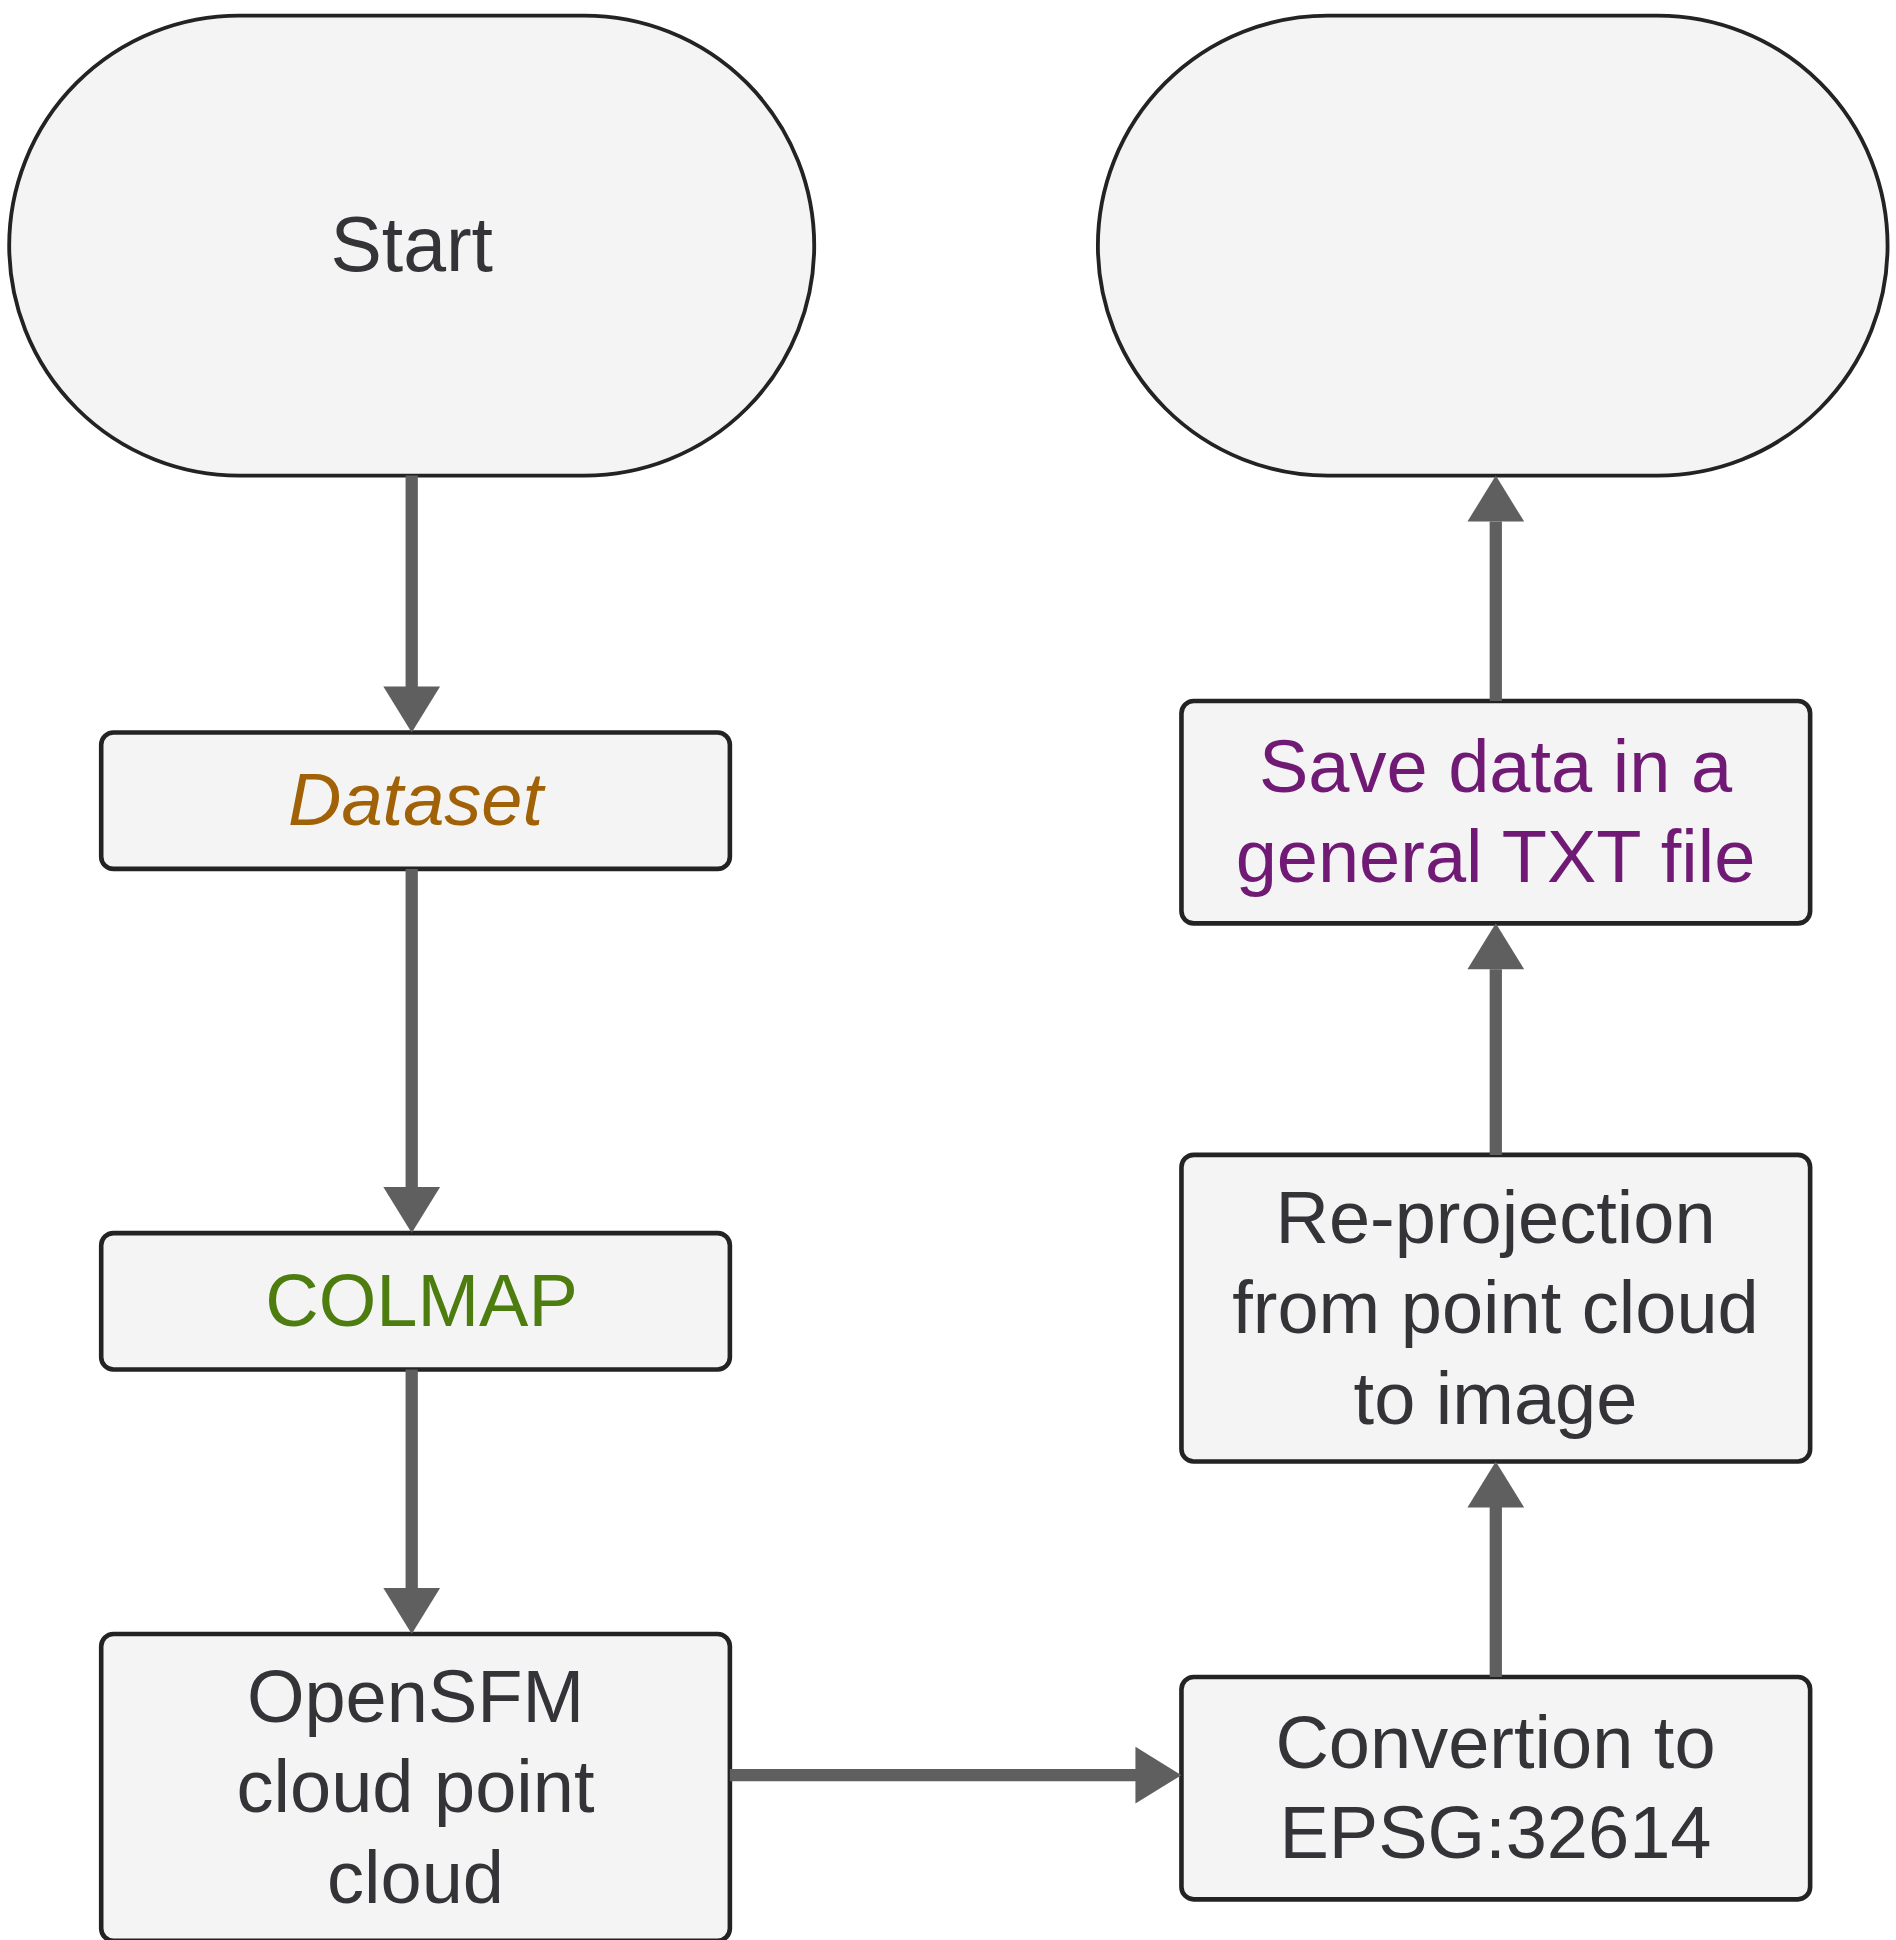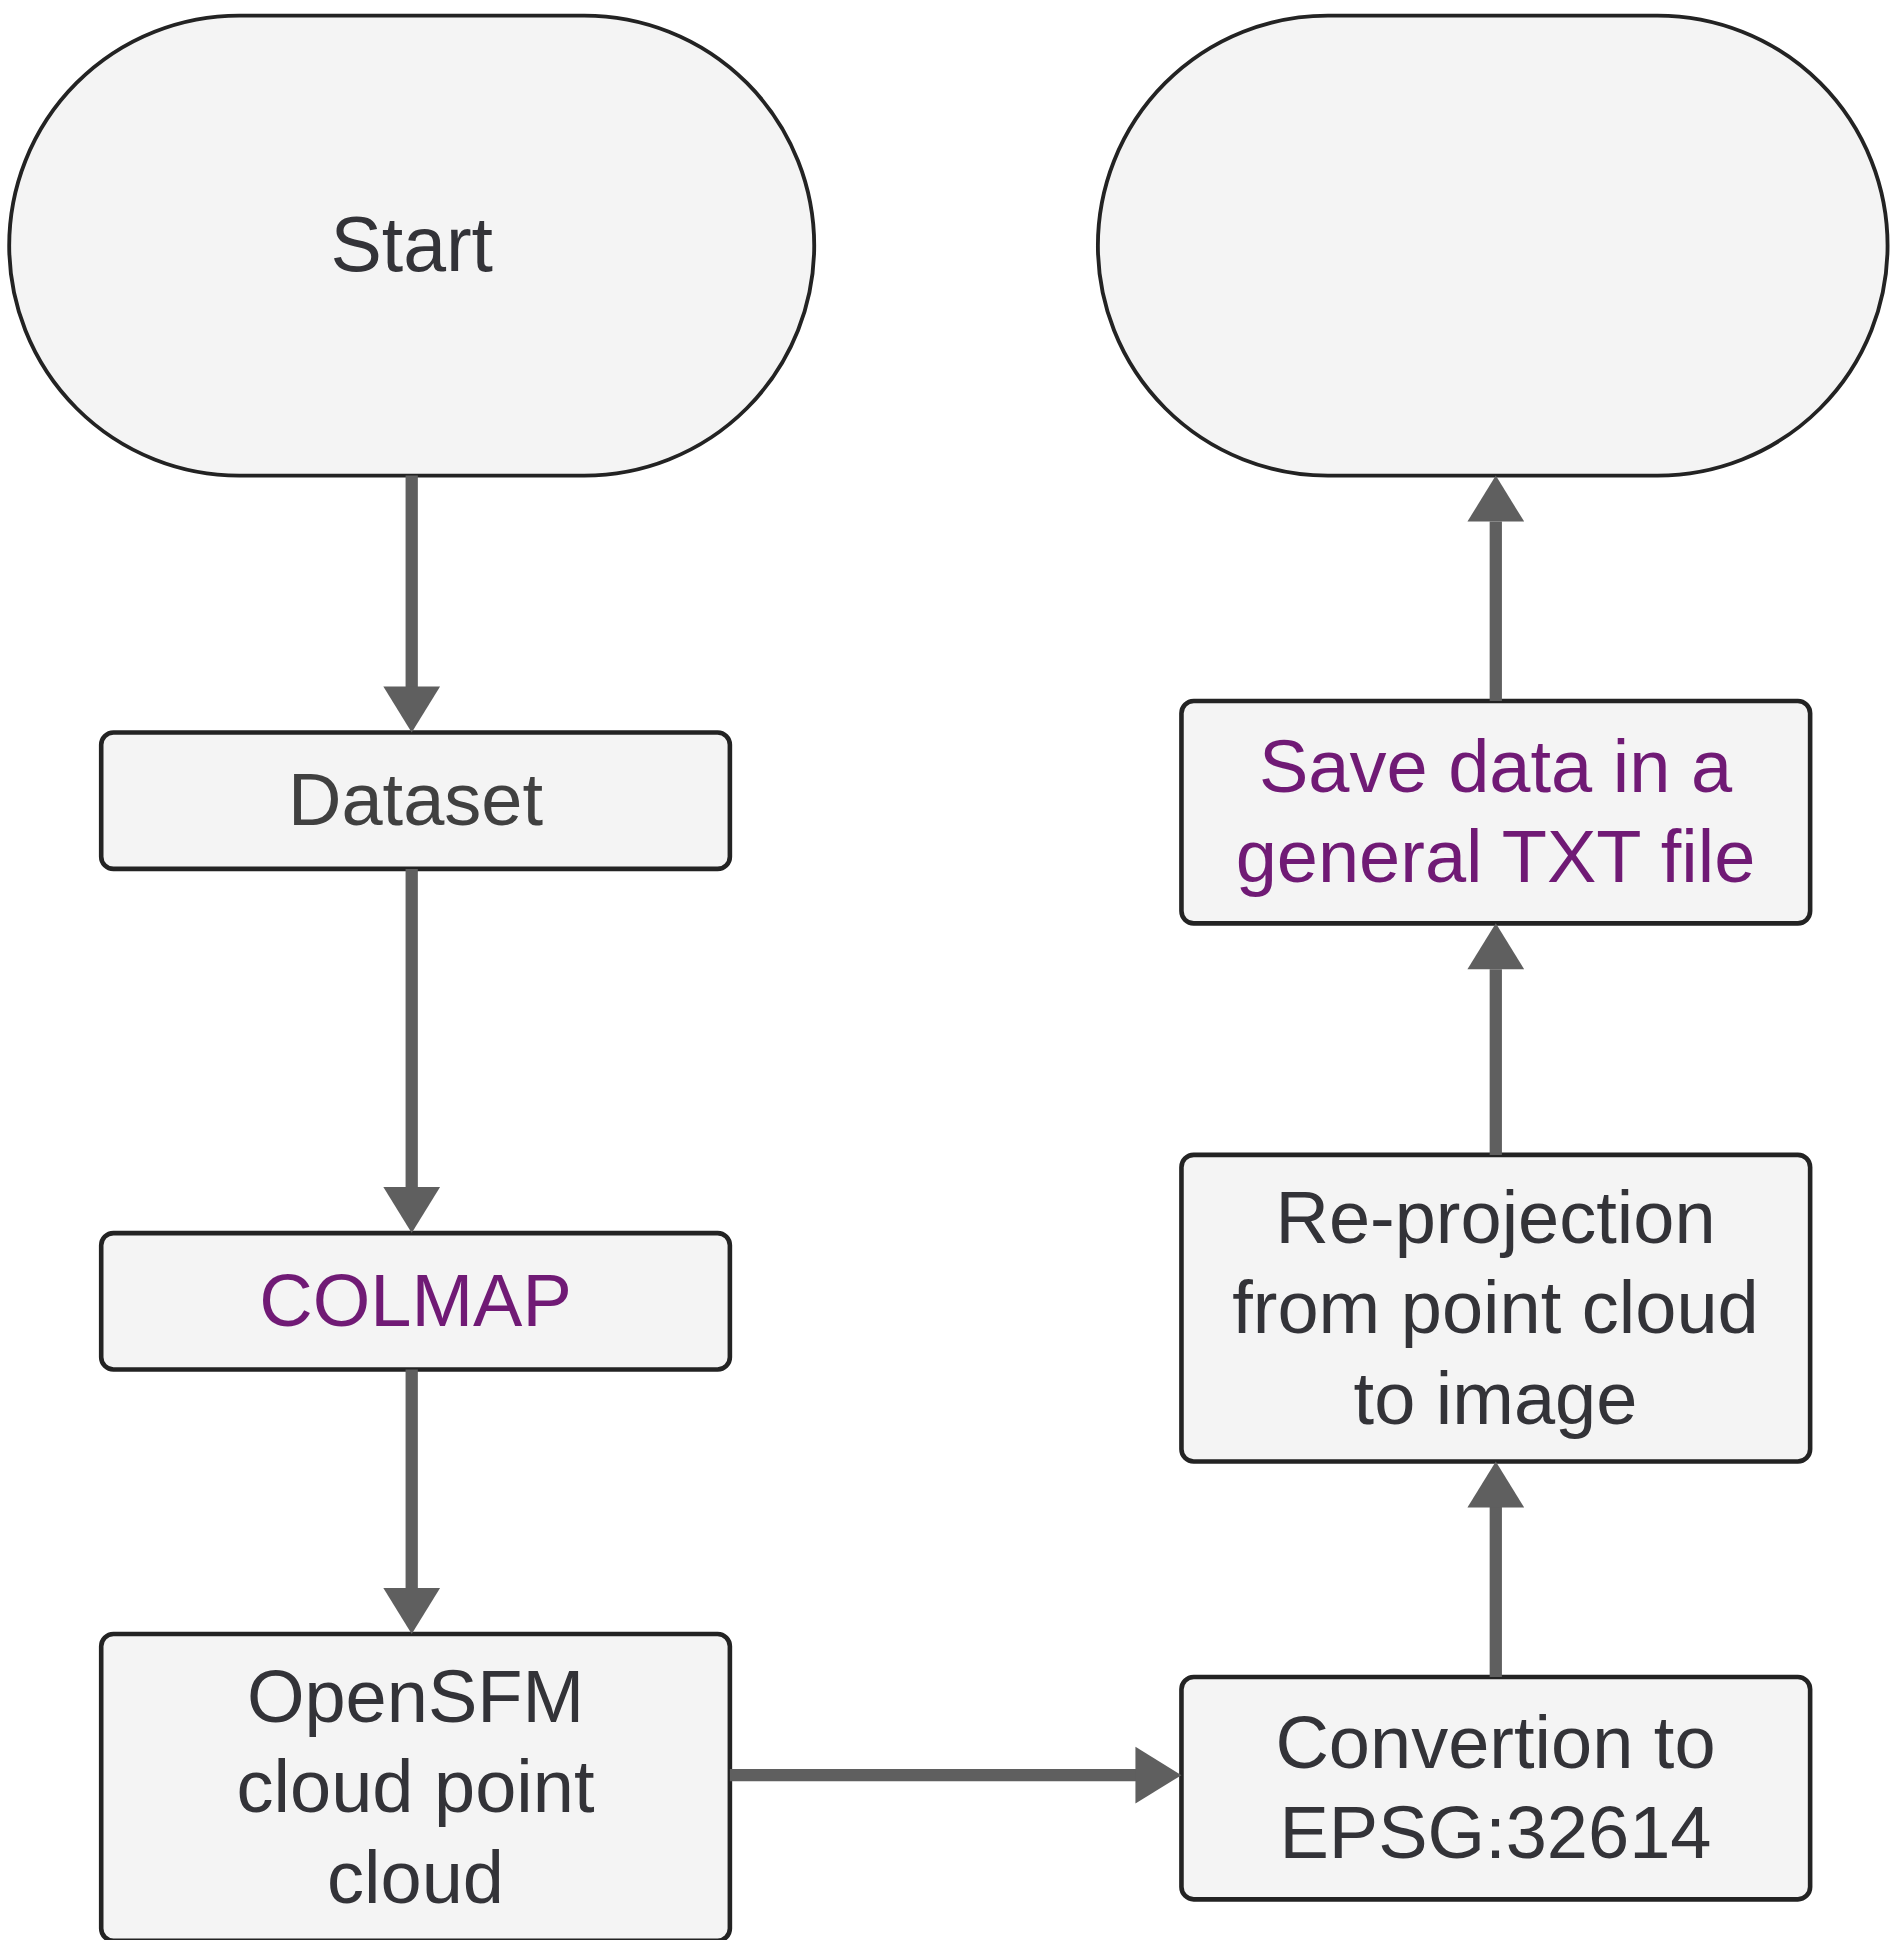--- a/index.html
+++ b/index.html
@@ -80,23 +80,23 @@
     </g>
 
     <g>
       <line x1="1951" y1="914" x2="1951" y2="680" stroke="#5f5f5f" stroke-width="16"></line>
       <polygon points="1951,620 1914,680 1988,680" fill="#5f5f5f"></polygon>
     </g>
   </svg>
 
   <div class="node-label terminal-label" style="left: 9.2px; top: 15.3px; width: 805px; height: 460px; color: rgb(51, 51, 56);">Start</div>
 
-  <div class="node-label" style="left: 101px; top: 732px; width: 629px; height: 136px; color: #404040;">Dataset</div>
+  <div class="node-label" style="left: 101px; top: 732px; width: 629px; height: 136px; color: #a16207; font-style: italic;">Dataset</div>
 
-  <div class="node-label" style="left: 101px; top: 1233px; width: 629px; height: 136px; color: #701a75;">COLMAP</div>
+  <div class="node-label" style="left: 107px; top: 1233px; width: 629px; height: 136px; color: #4d7c0f;">COLMAP</div>
 
   <div class="node-label" style="left: 101px; top: 1634px; width: 629px; height: 307px; color: rgb(51, 51, 56);">OpenSFM
 cloud point
 cloud</div>
 
   <div class="node-label" style="left: 1181px; top: 1677px; width: 629px; height: 222px; color: rgb(51, 51, 56);">Convertion to
 EPSG:32614</div>
 
   <div class="node-label" style="left: 1181px; top: 1155px; width: 629px; height: 307px; color: rgb(51, 51, 56);">Re-projection
 from point cloud

